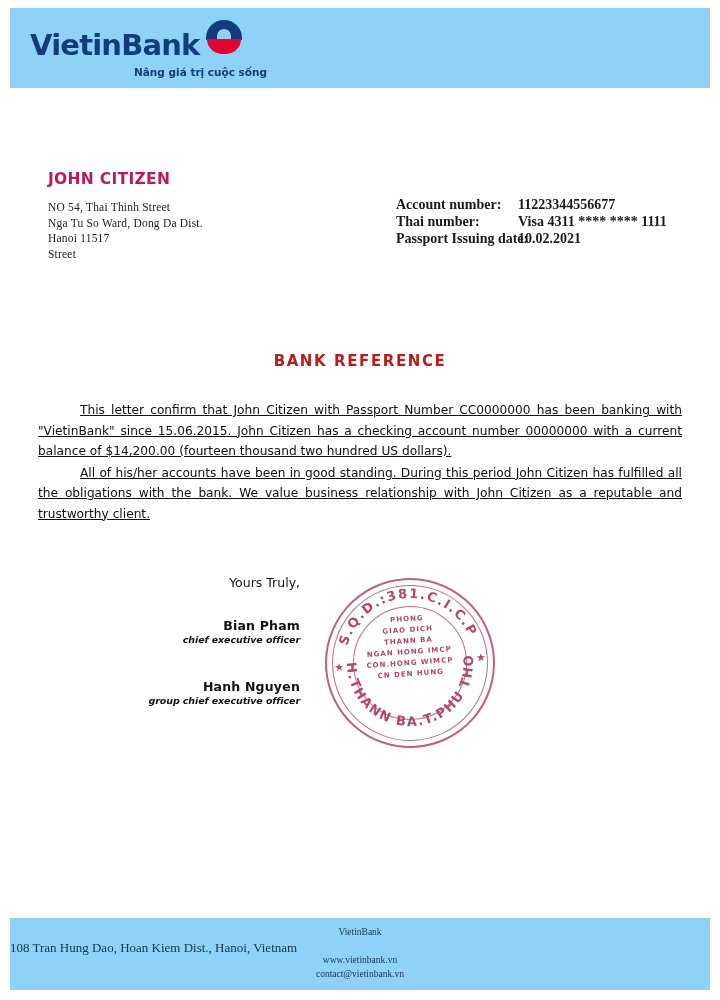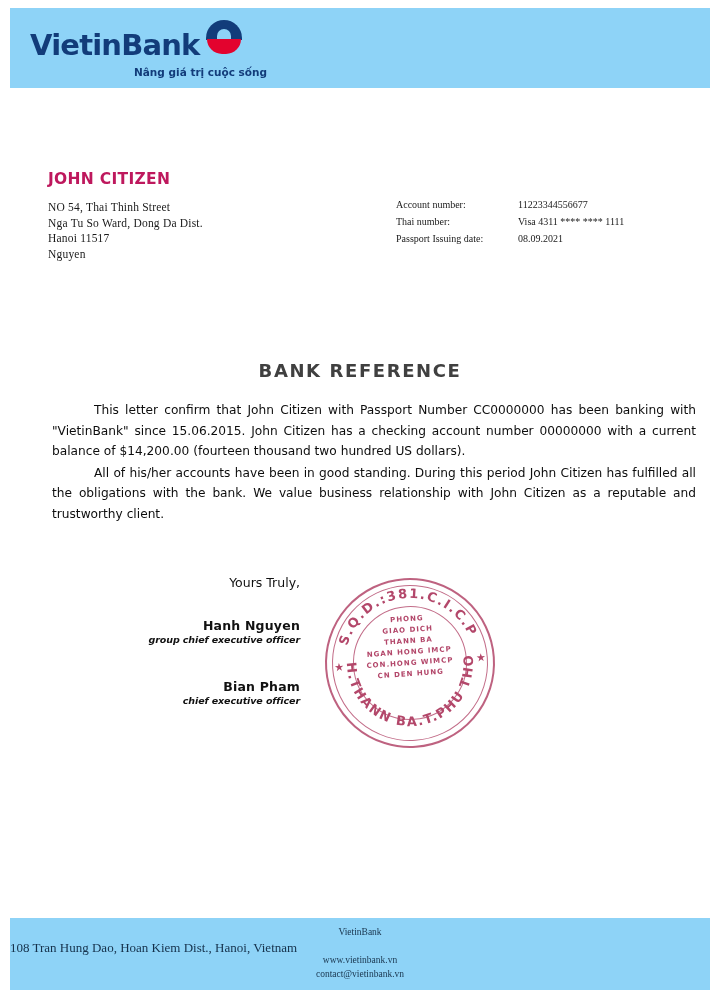--- a/index.html
+++ b/index.html
@@ -120,51 +120,53 @@
     letter-spacing: 0.2px;
   }
 
   
   .acct {
     position: absolute;
     left: 396px;
     top: 196px;
     width: 290px;
     font-family: "Liberation Serif", serif;
-    font-size: 10px;
+    font-size: 14px;
     line-height: 17px;
     color: #1a1a1a;
+    font-weight: bold;
   }
   .acct-row {
     display: flex;
     white-space: nowrap;
   }
   .acct-label { width: 122px; flex: none; }
   .acct-value { flex: 1; }
 
   
   .doc-title {
     position: absolute;
     left: 0;
-    top: 360px;
+    top: 352px;
     width: 720px;
     text-align: center;
     font-family: "DejaVu Sans", sans-serif;
-    font-size: 18px;
+    font-size: 15px;
     font-weight: bold;
     letter-spacing: 1.6px;
-    color: #404040;
+    color: #b91c1c;
   }
 
   
   .body-copy {
     position: absolute;
-    left: 52px;
+    left: 38px;
     top: 400px;
     width: 644px;
+    text-decoration: underline;
   }
   .body-copy p {
     margin: 0 0 1px 0;
     font-family: "DejaVu Sans", sans-serif;
     font-size: 12.2px;
     line-height: 20.5px;
     text-align: justify;
     text-indent: 42px;
     color: #0d0d0d;
   }
@@ -318,54 +320,54 @@
       </div>
       <div class="logo-tagline">Nâng giá trị cuộc sống</div>
     </div>
   </div>
 
   <div class="recipient">
     <div class="recipient-name">JOHN CITIZEN</div>
     <div class="recipient-addr-line">NO 54, Thai Thinh Street</div>
     <div class="recipient-addr-line">Nga Tu So Ward, Dong Da Dist.</div>
     <div class="recipient-addr-line">Hanoi 11517</div>
-    <div class="recipient-addr-line">Nguyen</div>
+    <div class="recipient-addr-line">Street</div>
   </div>
 
   <div class="acct">
     <div class="acct-row">
       <span class="acct-label">Account number:</span>
       <span class="acct-value">11223344556677</span>
     </div>
     <div class="acct-row">
       <span class="acct-label">Thai number:</span>
       <span class="acct-value">Visa 4311 **** **** 1111</span>
     </div>
     <div class="acct-row">
       <span class="acct-label">Passport Issuing date:</span>
-      <span class="acct-value">08.09.2021</span>
+      <span class="acct-value">10.02.2021</span>
     </div>
   </div>
 
   <div class="doc-title">BANK   REFERENCE</div>
 
   <div class="body-copy">
     <p>This letter confirm that John Citizen with Passport Number CC0000000 has been banking with "VietinBank" since 15.06.2015. John Citizen has a checking account number 00000000 with a current balance of $14,200.00 (fourteen thousand two hundred US dollars).</p>
     <p>All of his/her accounts have been in good standing. During this period John Citizen has fulfilled all the obligations with the bank. We value business relationship with John Citizen as a reputable and trustworthy client.</p>
   </div>
 
   <div class="sign-block">
     <div class="yours">Yours Truly,</div>
     <div class="signer">
+      <div class="signer-name">Bian Pham</div>
+      <div class="signer-title">chief executive officer</div>
+    </div>
+    <div class="signer">
       <div class="signer-name">Hanh Nguyen</div>
       <div class="signer-title">group chief executive officer</div>
-    </div>
-    <div class="signer">
-      <div class="signer-name">Bian Pham</div>
-      <div class="signer-title">chief executive officer</div>
     </div>
   </div>
 
   <div class="stamp">
     <div class="stamp-ring-outer"></div>
     <div class="stamp-ring-mid"></div>
     <div class="stamp-ring-inner"></div>
 
     <svg class="stamp-arc" viewBox="0 0 170 170">
       <defs>

